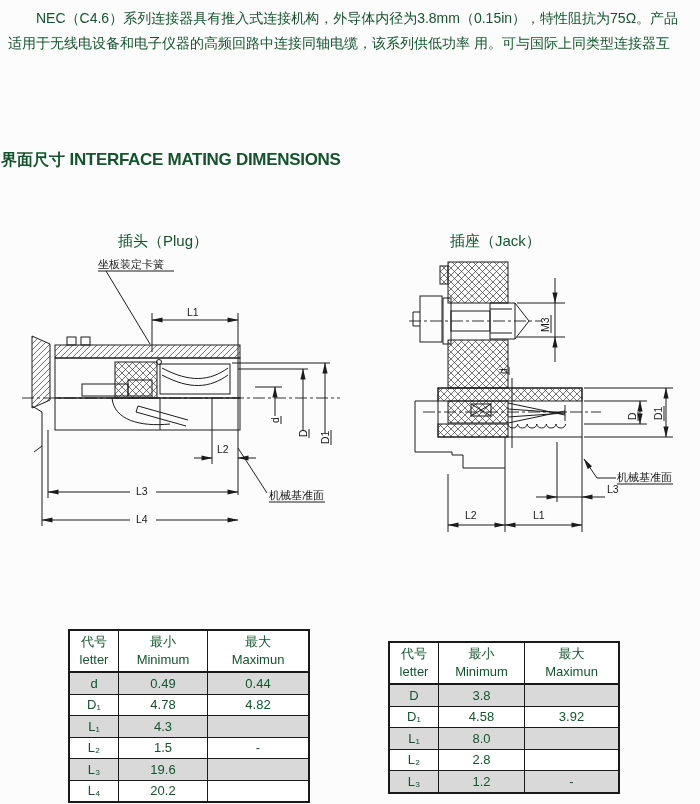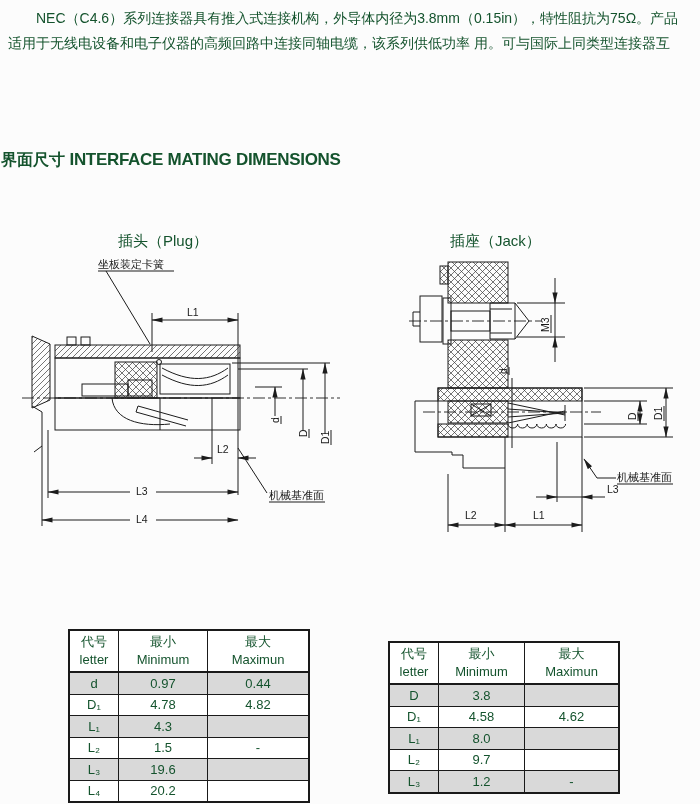--- a/index.html
+++ b/index.html
@@ -229,21 +229,21 @@
         </th>
         <th class="col-max">
           <div>最大</div>
           <div>Maximun</div>
         </th>
       </tr>
     </thead>
     <tbody>
       <tr>
         <td>d</td>
-        <td>0.97</td>
+        <td>0.49</td>
         <td>0.44</td>
       </tr>
       <tr>
         <td>D₁</td>
         <td>4.78</td>
         <td>4.82</td>
       </tr>
       <tr>
         <td>L₁</td>
         <td>4.3</td>
@@ -286,30 +286,30 @@
     </thead>
     <tbody>
       <tr>
         <td>D</td>
         <td>3.8</td>
         <td></td>
       </tr>
       <tr>
         <td>D₁</td>
         <td>4.58</td>
-        <td>4.62</td>
+        <td>3.92</td>
       </tr>
       <tr>
         <td>L₁</td>
         <td>8.0</td>
         <td></td>
       </tr>
       <tr>
         <td>L₂</td>
-        <td>9.7</td>
+        <td>2.8</td>
         <td></td>
       </tr>
       <tr>
         <td>L₃</td>
         <td>1.2</td>
         <td>-</td>
       </tr>
     </tbody>
   </table>
 

